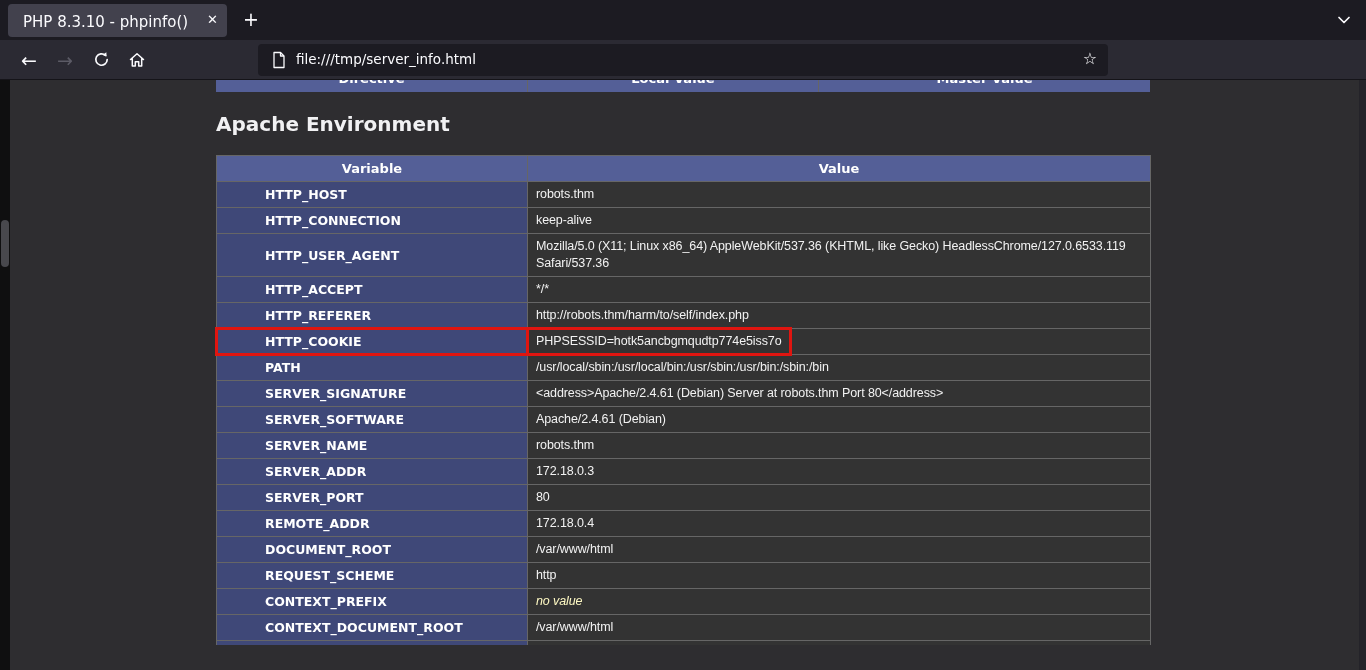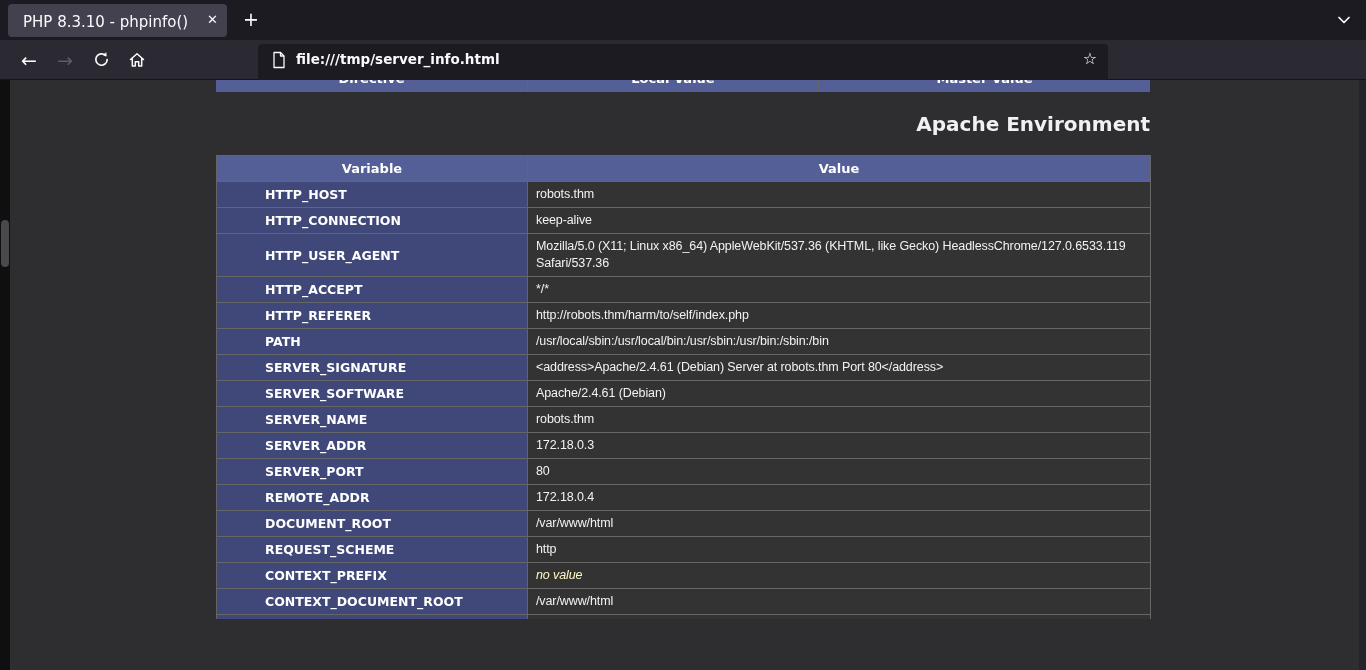--- a/index.html
+++ b/index.html
@@ -27,22 +27,22 @@
   .newtab{position:absolute;left:239px;top:8px;width:24px;height:24px;color:var(--chrome-text);
           font-size:19px;line-height:23px;text-align:center;}
   .alltabs{position:absolute;right:13px;top:11px;width:18px;height:18px;}
   
   .toolbar{position:absolute;top:40px;left:0;width:1366px;height:40px;background:var(--toolbar-bg);
            border-bottom:1px solid #151419;}
   .navbtn{position:absolute;top:7px;width:26px;height:26px;text-align:center;color:var(--chrome-text);}
   .navbtn svg{margin-top:4px;}
   .arrow-glyph{font-size:19px;line-height:26px;}
   .disabled{color:#5c5b66;}
-  .urlbar{position:absolute;left:258px;top:4px;width:850px;height:48px;background:var(--chrome-dark);
-          border-radius:4px;color:var(--chrome-text);font-weight:bold;}
+  .urlbar{position:absolute;left:258px;top:4px;width:850px;height:32px;background:var(--chrome-dark);
+          border-radius:4px;color:var(--chrome-text);}
   .urlbar .doc-icon{position:absolute;left:13px;top:7px;}
   .url-text{position:absolute;left:38px;top:7px;font-size:13.5px;white-space:nowrap;}
   .star{position:absolute;right:11px;top:5px;font-size:16px;color:var(--chrome-text);}
   .burp{position:absolute;left:1219px;top:48px;width:24px;height:24px;}
   .burp .hat{position:absolute;top:0;left:0;right:0;height:13px;background:#f4511e;border-radius:3px 3px 1px 1px;
              color:#4a0d00;font-size:8px;font-weight:bold;text-align:center;line-height:13px;letter-spacing:0;}
   .burp .face{position:absolute;bottom:0;left:3px;right:3px;height:12px;background:#e0a878;
               border-radius:40% 40% 50% 50%;}
   .burp .glasses{position:absolute;top:2px;left:2px;right:2px;height:3px;background:#57361b;border-radius:2px;}
   .foxy{position:absolute;left:1258px;top:53px;width:16px;height:16px;transform:rotate(45deg);
@@ -56,21 +56,21 @@
   .scroll-left .thumb{position:absolute;left:1px;width:8px;top:140px;height:47px;background:#48484d;border-radius:4px;}
   .edge-right{position:absolute;right:0;top:0;width:7px;height:590px;background:#242329;}
   
   .partial-row{position:absolute;left:216px;top:0;width:934px;height:12px;display:flex;overflow:hidden;}
   .partial-cell{height:26px;background:var(--header-bg);border-right:1px solid #666;position:relative;margin-top:-14px;}
   .partial-cell:last-child{border-right:none;}
   .partial-cell span{display:block;width:100%;text-align:center;line-height:26px;font-size:13px;
                      font-weight:bold;color:#fff;}
   .pc-1{width:312px;}.pc-2{width:291px;}.pc-3{width:331px;}
   
-  .page-heading{position:absolute;left:216px;top:32px;width:934px;text-align:right;
+  .page-heading{position:absolute;left:216px;top:32px;width:934px;text-align:left;
                 font-size:20px;font-weight:bold;color:#f1f1f3;}
   
   table.env{position:absolute;left:216px;top:75px;width:934px;border-collapse:collapse;table-layout:fixed;}
   table.env th,table.env td{border:1px solid #666;font-size:12.5px;line-height:17px;
                             padding:4px 8px;overflow:hidden;}
   table.env thead th{background:var(--header-bg);color:#fff;text-align:center;font-weight:bold;
                      font-size:13px;height:26px;}
   table.env tbody th{background:var(--var-bg);color:#fff;font-weight:bold;text-align:left;
                      vertical-align:middle;height:26px;padding-left:48px;}
   table.env tbody td{background:var(--val-bg);color:#f2f2f2;font-family:"Liberation Sans",sans-serif;
@@ -184,20 +184,24 @@
         </tr>
         <tr>
           <th>HTTP_ACCEPT</th>
           <td>*/*</td>
         </tr>
         <tr>
           <th>HTTP_REFERER</th>
           <td>http://robots.thm/harm/to/self/index.php</td>
         </tr>
         <tr>
+          <th class="hl">HTTP_COOKIE<span class="hl-outline"></span></th>
+          <td class="hl">PHPSESSID=hotk5ancbgmqudtp774e5iss7o<span class="hl-outline"></span></td>
+        </tr>
+        <tr>
           <th>PATH</th>
           <td>/usr/local/sbin:/usr/local/bin:/usr/sbin:/usr/bin:/sbin:/bin</td>
         </tr>
         <tr>
           <th>SERVER_SIGNATURE</th>
           <td>&lt;address&gt;Apache/2.4.61 (Debian) Server at robots.thm Port 80&lt;/address&gt;</td>
         </tr>
         <tr>
           <th>SERVER_SOFTWARE</th>
           <td>Apache/2.4.61 (Debian)</td>

